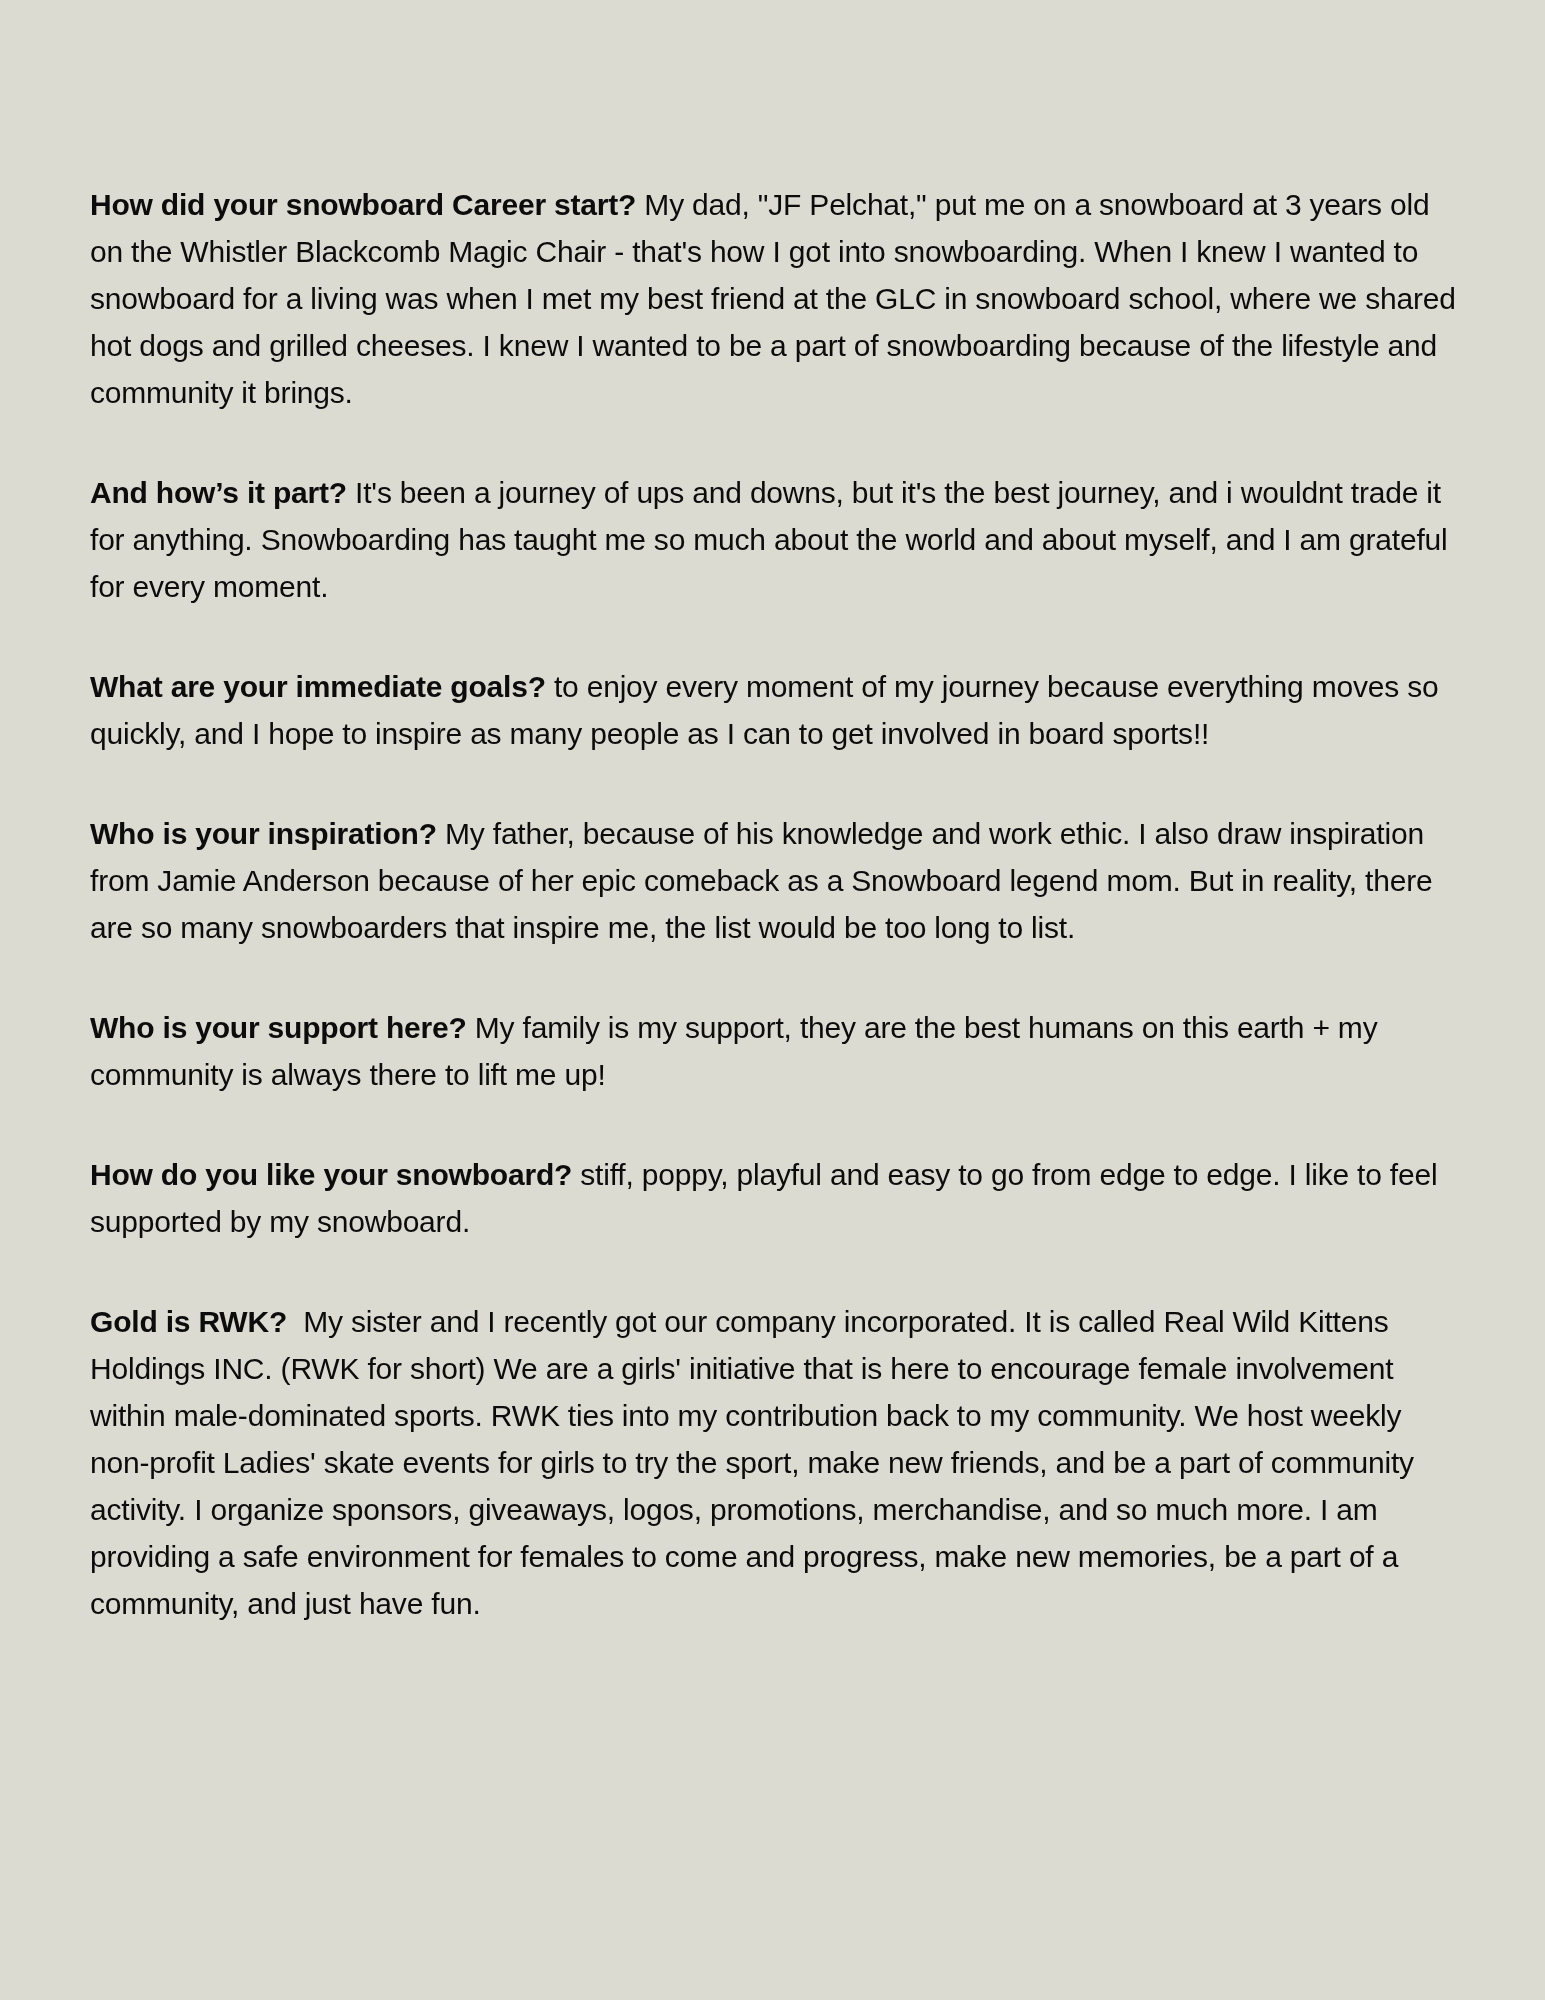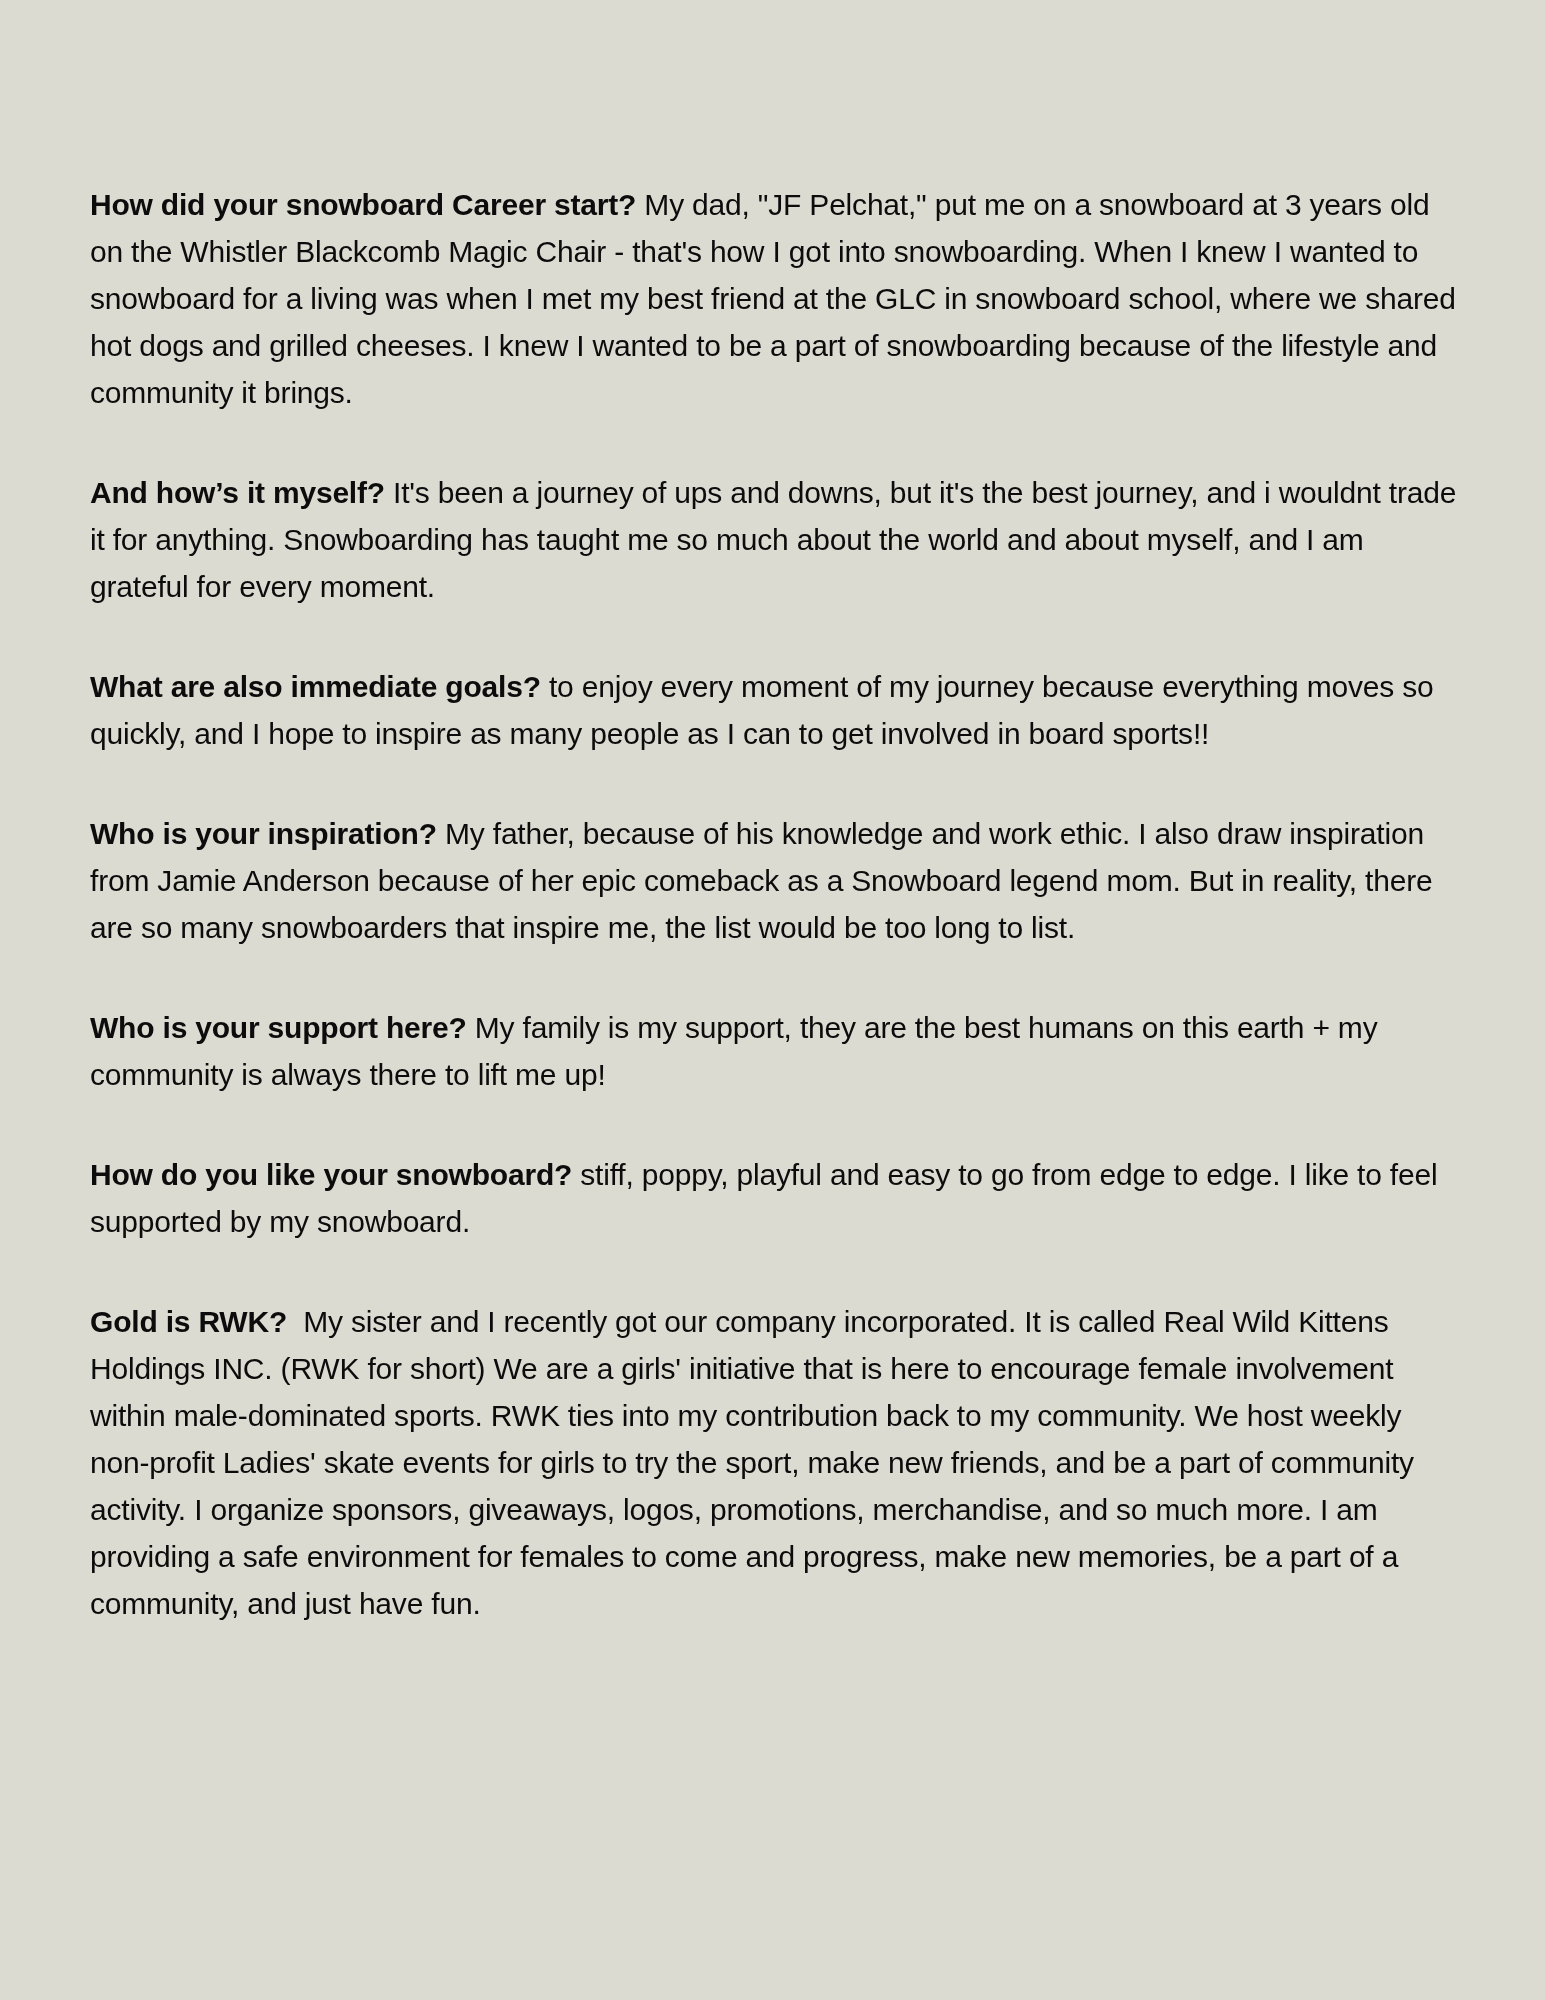--- a/index.html
+++ b/index.html
@@ -35,25 +35,25 @@
   }
 </style>
 </head>
 <body>
 
 <div class="page">
 
   <p class="qa"><strong class="q">How did your snowboard Career start?</strong>
 <span class="a">My dad, "JF Pelchat," put me on a snowboard at 3 years old on the Whistler Blackcomb Magic Chair - that's how I got into snowboarding. When I knew I wanted to snowboard for a living was when I met my best friend at the GLC in snowboard school, where we shared hot dogs and grilled cheeses. I knew I wanted to be a part of snowboarding because of the lifestyle and community it brings.</span></p>
 
-  <p class="qa"><strong class="q">And how’s it myself?</strong>
+  <p class="qa"><strong class="q">And how’s it part?</strong>
 <span class="a">It's been a journey of ups and downs, but it's the best journey, and i wouldnt trade it for anything. Snowboarding has taught me so much about the world and about myself, and I am grateful for every moment.</span></p>
 
 
-  <p class="qa"><strong class="q">What are also immediate goals?</strong>
+  <p class="qa"><strong class="q">What are your immediate goals?</strong>
 <span class="a">to enjoy every moment of my journey because everything moves so quickly, and I hope to inspire as many people as I can to get involved in board sports!!</span></p>
 
   <p class="qa"><strong class="q">Who is your inspiration?</strong>
 <span class="a">My father, because of his knowledge and work ethic. I also draw inspiration from Jamie Anderson because of her epic comeback as a Snowboard legend mom. But in reality, there are so many snowboarders that inspire me, the list would be too long to list.</span></p>
 
   <p class="qa"><strong class="q">Who is your support here?</strong>
 <span class="a">My family is my support, they are the best humans on this earth + my community is always there to lift me up!</span></p>
 
   <p class="qa"><strong class="q">How do you like your snowboard?</strong>
 <span class="a">stiff, poppy, playful and easy to go from edge to edge. I like to feel supported by my snowboard.</span></p>

